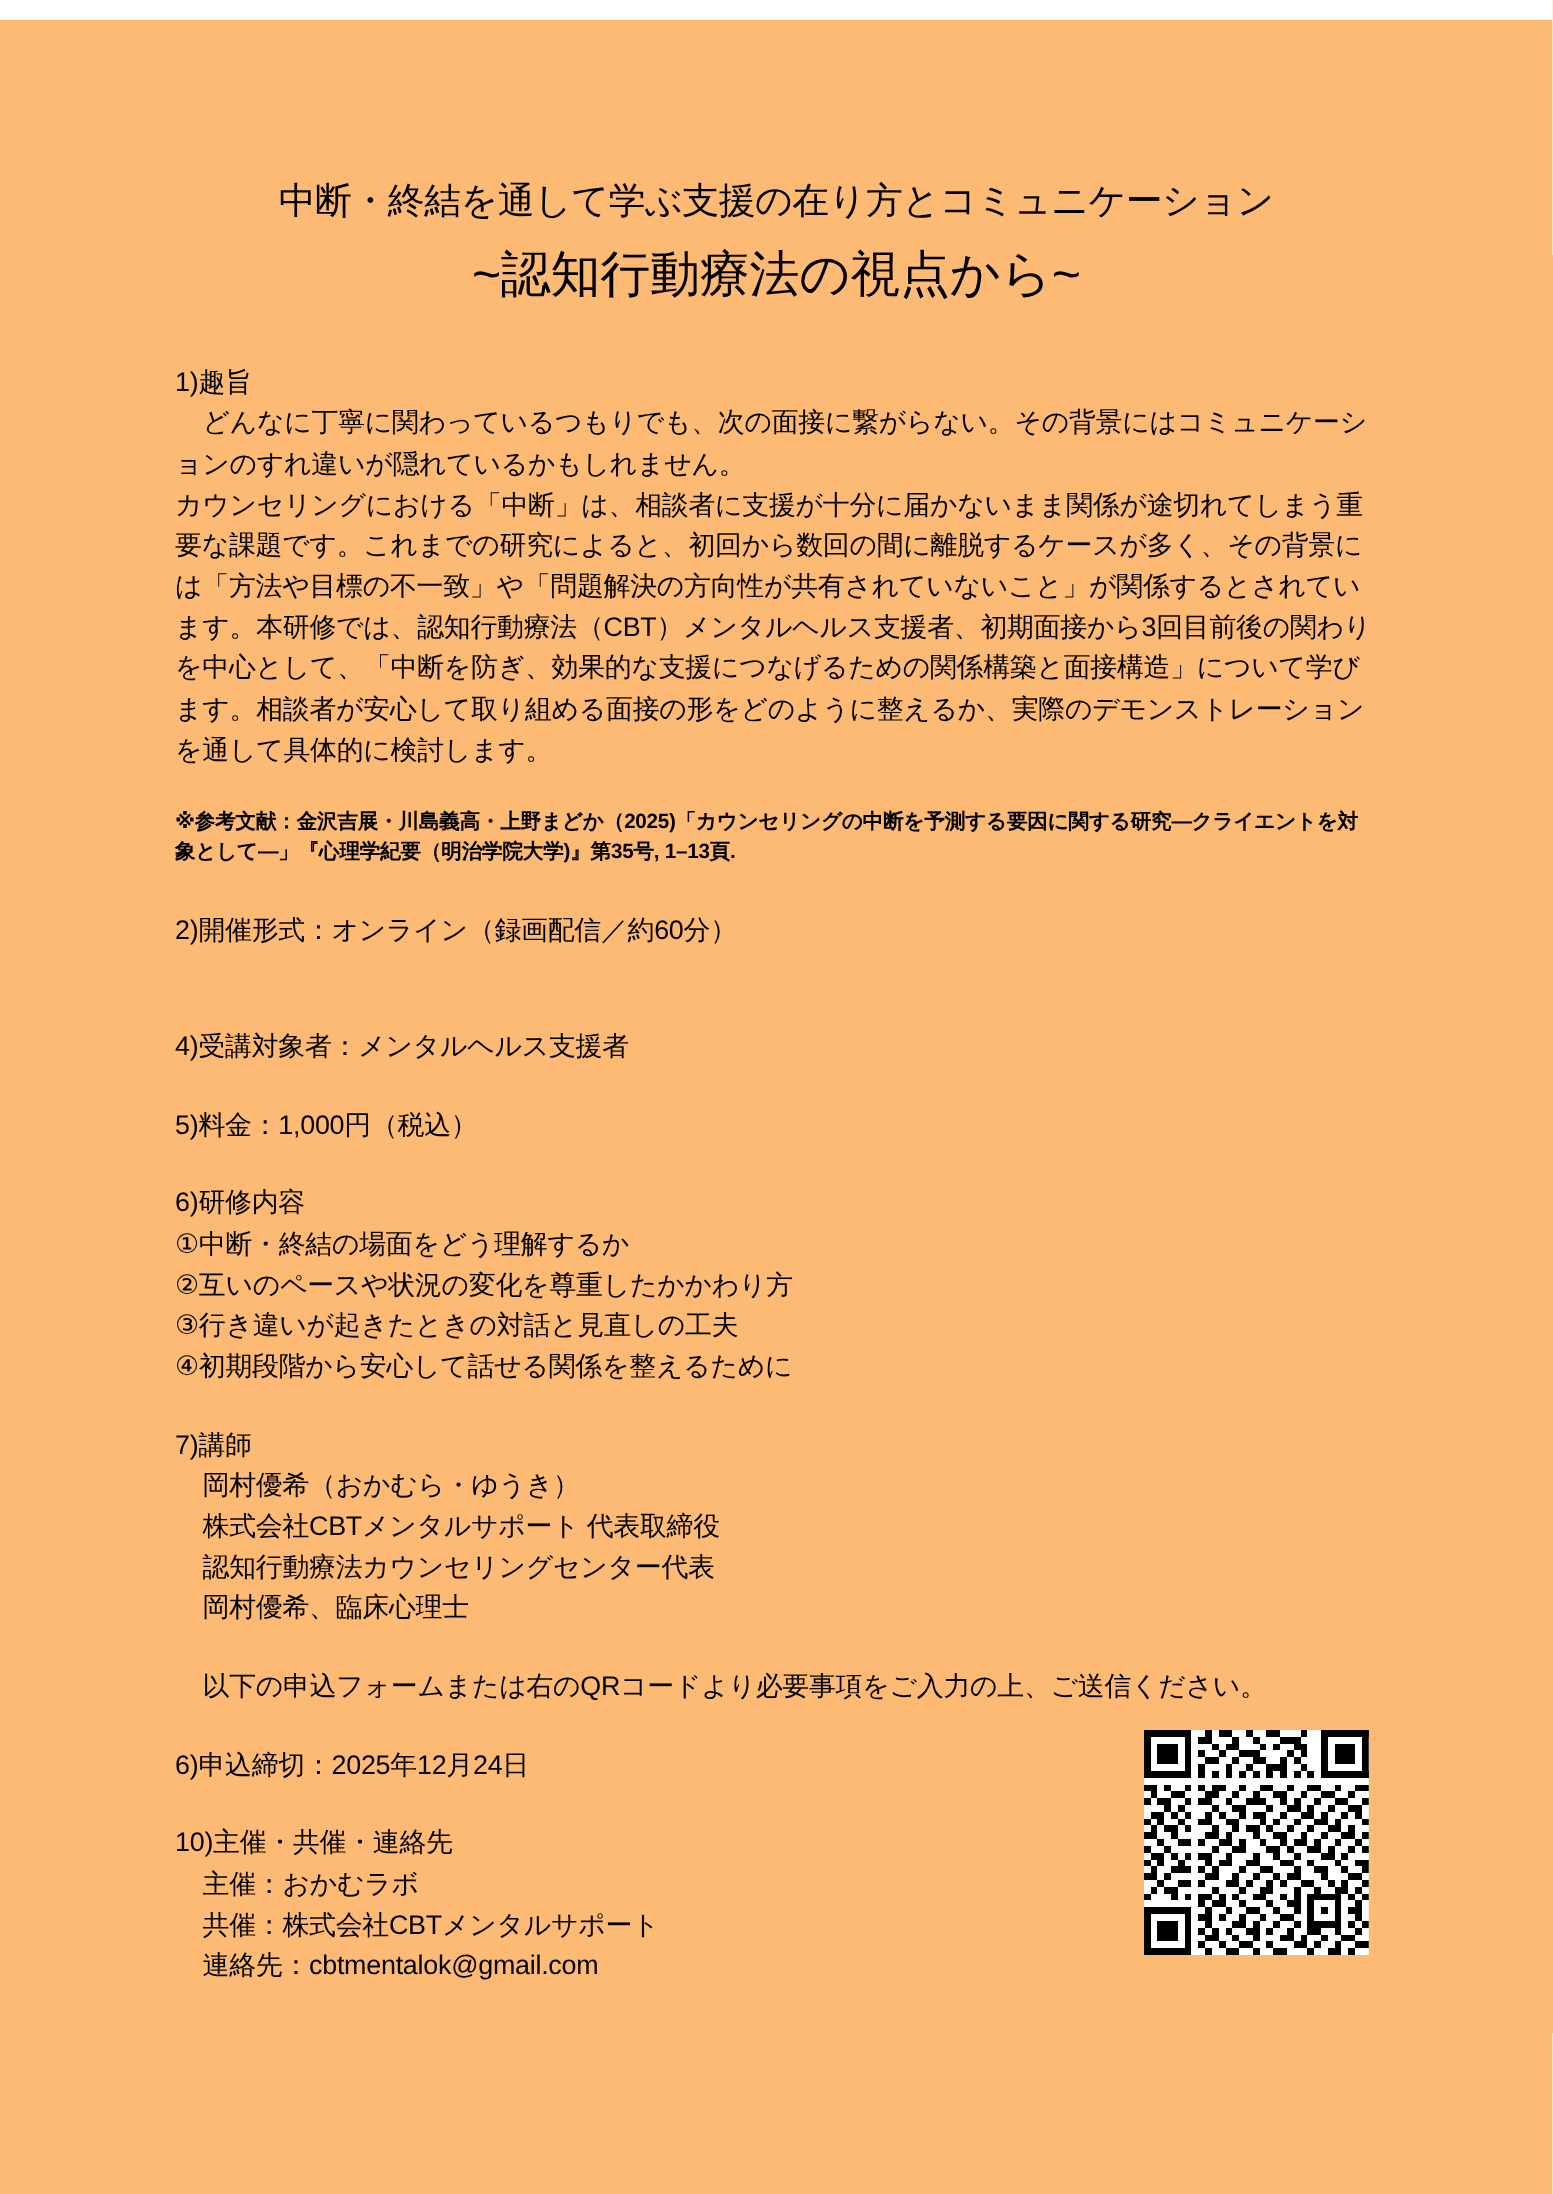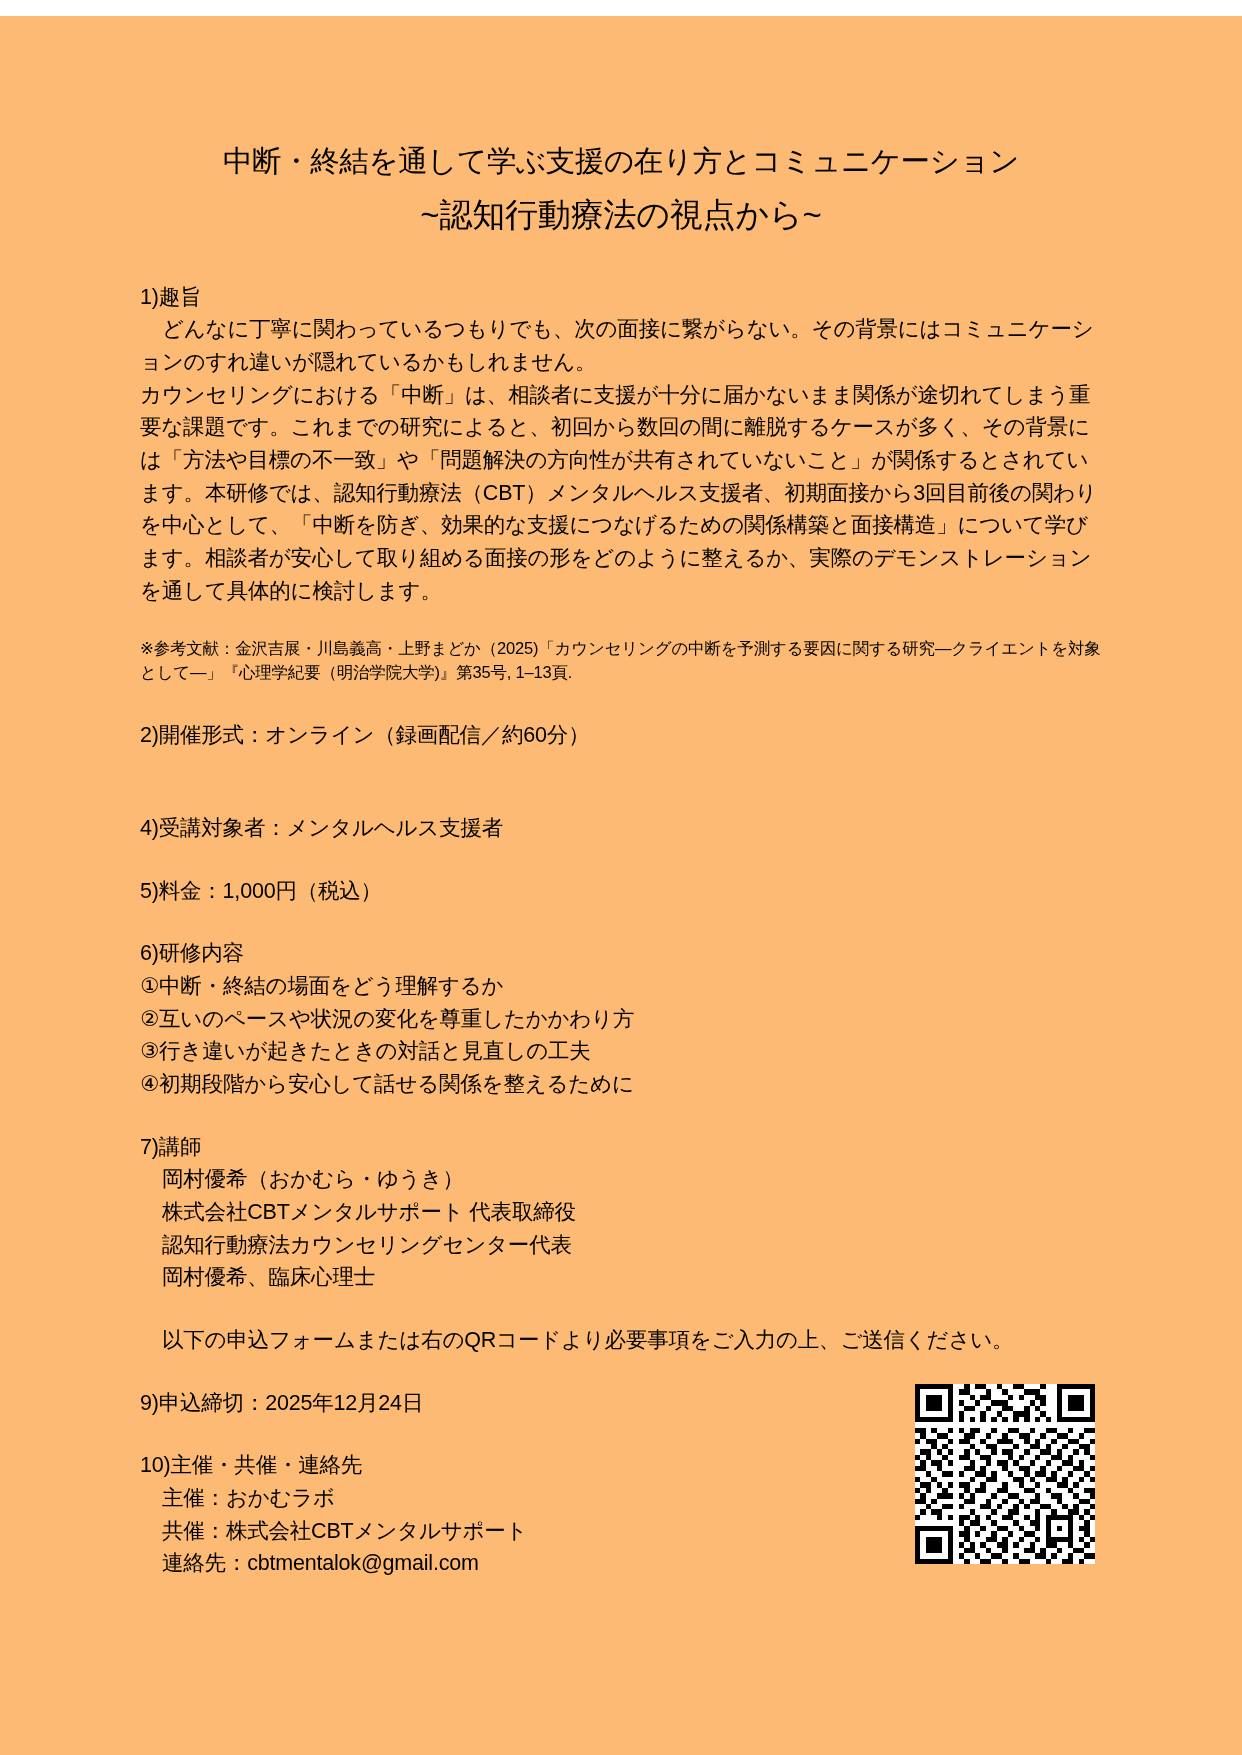--- a/index.html
+++ b/index.html
@@ -29,21 +29,21 @@
     text-align: center;
     margin-top: 126px;
   }
   .title-main {
     font-size: 29.5px;
     letter-spacing: -0.4px;
     line-height: 1.28;
     white-space: nowrap;
   }
   .title-sub {
-    font-size: 33px;
+    font-size: 40px;
     letter-spacing: -0.2px;
     line-height: 1.3;
     margin-top: 14px;
   }
   .body-area {
     margin-top: 44px;
     font-size: 21.5px;
     line-height: 1.52;
     letter-spacing: -0.2px;
   }
@@ -60,20 +60,21 @@
   .p-flat {
     margin: 0;
   }
   .gap-md { height: 30px; }
   .gap-lg { height: 34px; }
   .ref {
     font-size: 16.5px;
     line-height: 1.45;
     letter-spacing: -0.2px;
     margin: 0;
+    font-weight: bold;
   }
   .indent1 {
     margin: 0;
     padding-left: 22px;
   }
   .link {
     color: #1a4fd6;
     text-decoration: underline;
     padding-left: 22px;
     display: inline-block;
@@ -151,21 +152,21 @@
       </div>
 
       <div class="gap-md"></div>
 
       <div class="sec">
         <p class="indent1">以下の申込フォームまたは右のQRコードより必要事項をご入力の上、ご送信ください。</p>
       </div>
 
       <div class="gap-md"></div>
 
-      <p class="sec-head">9)申込締切：2025年12月24日</p>
+      <p class="sec-head">6)申込締切：2025年12月24日</p>
 
       <div class="gap-md"></div>
 
       <div class="sec">
         <p class="sec-head">10)主催・共催・連絡先</p>
         <p class="indent1">主催：おかむラボ</p>
         <p class="indent1">共催：株式会社CBTメンタルサポート</p>
         <p class="indent1">連絡先：cbtmentalok@gmail.com</p>
       </div>
 

